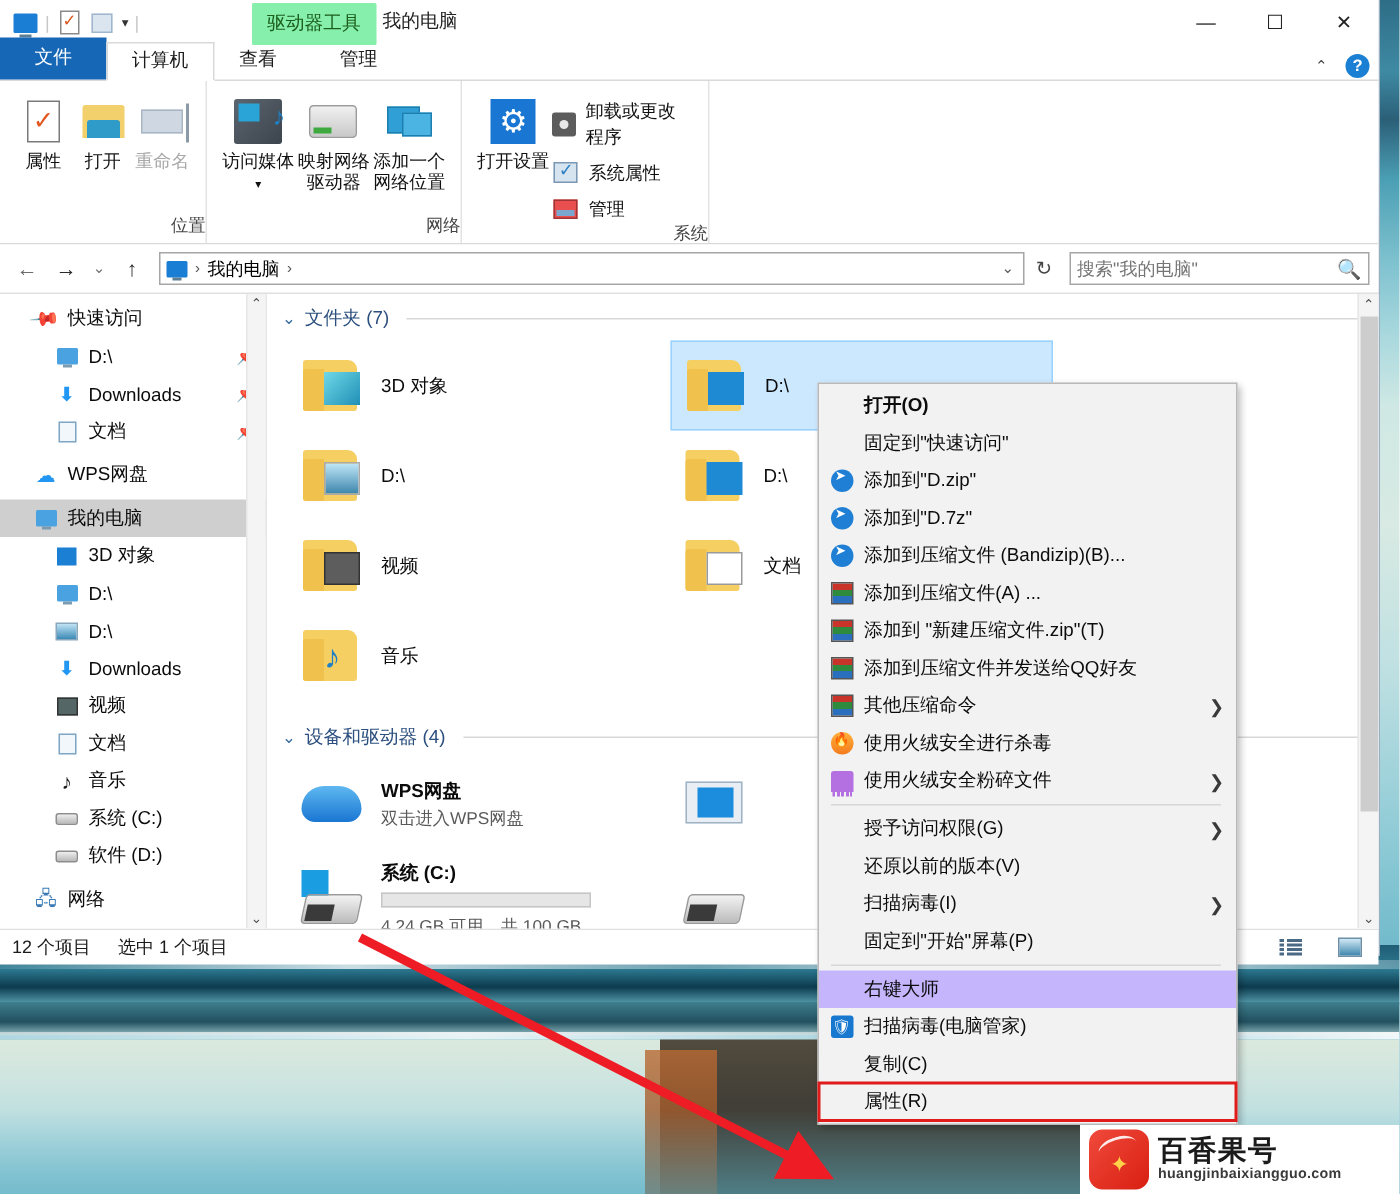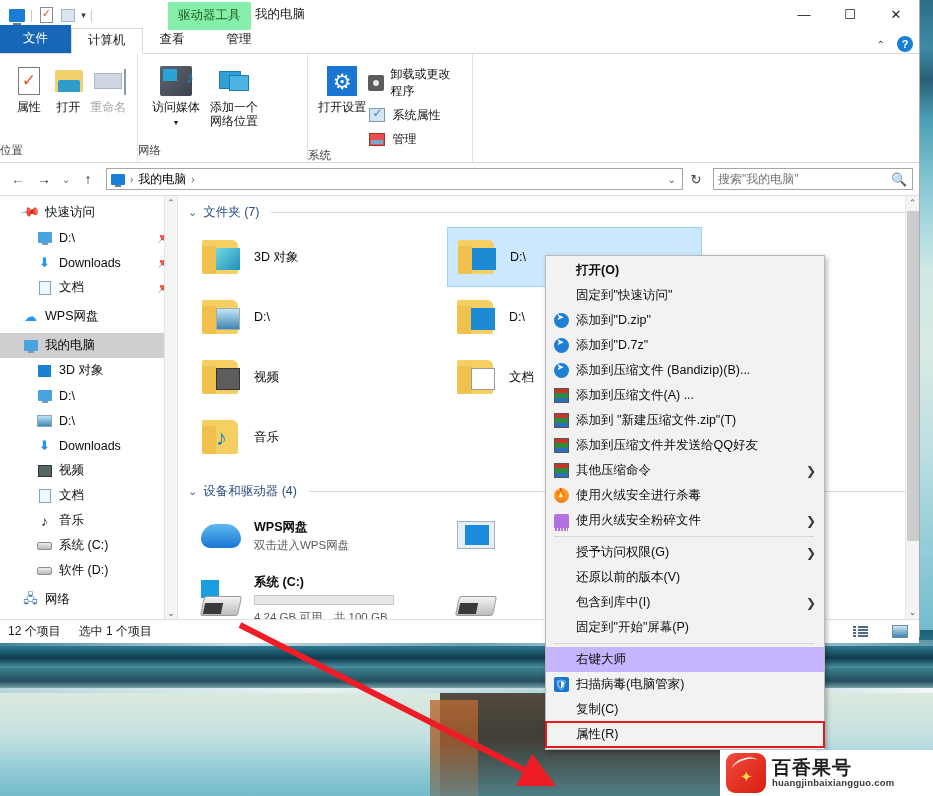--- a/index.html
+++ b/index.html
@@ -112,21 +112,21 @@
     font-size: 11px; font-weight: bold; display: flex; align-items: center; justify-content: center;
   }
 
   
   .ribbon {
     height: 109px; background: #fff; border-bottom: 1px solid #d9d9d9;
     display: flex; align-items: stretch;
   }
   .rgroup { display: flex; flex-direction: column; border-right: 1px solid #e3e3e3; padding: 4px 0 0; }
   .rgroup .gitems { display: flex; flex: 1; align-items: flex-start; padding: 4px 10px 0; gap: 2px; }
-  .rgroup .glabel { text-align: left; font-size: 11.5px; color: #444; padding-bottom: 4px; }
+  .rgroup .glabel { text-align: right; font-size: 11.5px; color: #444; padding-bottom: 4px; }
   .bigbtn {
     width: 56px; display: flex; flex-direction: column; align-items: center; gap: 3px;
     font-size: 12px; color: #111; text-align: center; line-height: 1.15; padding-top: 2px;
   }
   .bigbtn.dim { color: #a8a8a8; }
   .bigbtn .glyph { height: 34px; display: flex; align-items: center; justify-content: center; }
   .smallrow { display: flex; flex-direction: column; gap: 6px; padding-top: 4px; }
   .smallbtn { display: flex; align-items: center; gap: 6px; font-size: 12px; color: #111; }
   .smallbtn .glyph { width: 18px; height: 18px; display: flex; align-items: center; justify-content: center; }
 
@@ -396,20 +396,26 @@
       <div class="gitems">
         <div class="bigbtn">
           <span class="glyph">
               <span class="ic-media"></span>
             </span>
           <span>访问媒体</span>
           <span style="font-size:8px">▾</span>
         </div>
         <div class="bigbtn">
           <span class="glyph">
+              <span class="ic-drive"></span>
+            </span>
+          <span>映射网络驱动器</span>
+        </div>
+        <div class="bigbtn">
+          <span class="glyph">
               <span class="ic-netloc"></span>
             </span>
           <span>添加一个网络位置</span>
         </div>
       </div>
       <div class="glabel">网络</div>
     </div>
 
     <div class="rgroup" style="width:165px">
       <div class="gitems">
@@ -818,21 +824,21 @@
     <span class="mico"></span>
     <span class="mlbl">授予访问权限(G)</span>
     <span class="sub">❯</span>
   </div>
   <div class="mi">
     <span class="mico"></span>
     <span class="mlbl">还原以前的版本(V)</span>
   </div>
   <div class="mi">
     <span class="mico"></span>
-    <span class="mlbl">包含到库中(I)</span>
+    <span class="mlbl">扫描病毒(I)</span>
     <span class="sub">❯</span>
   </div>
   <div class="mi">
     <span class="mico"></span>
     <span class="mlbl">固定到"开始"屏幕(P)</span>
   </div>
 
   <div class="msep"></div>
 
   <div class="mi hl">

